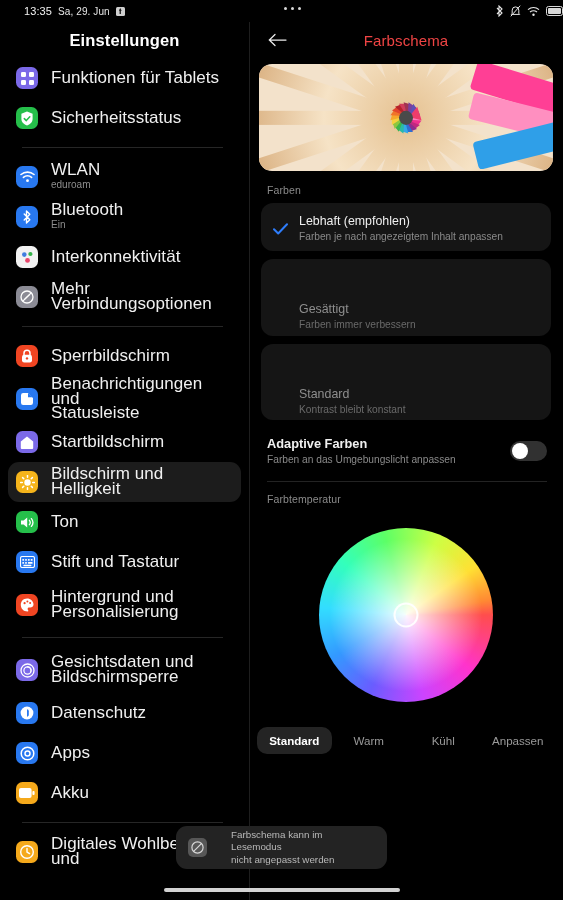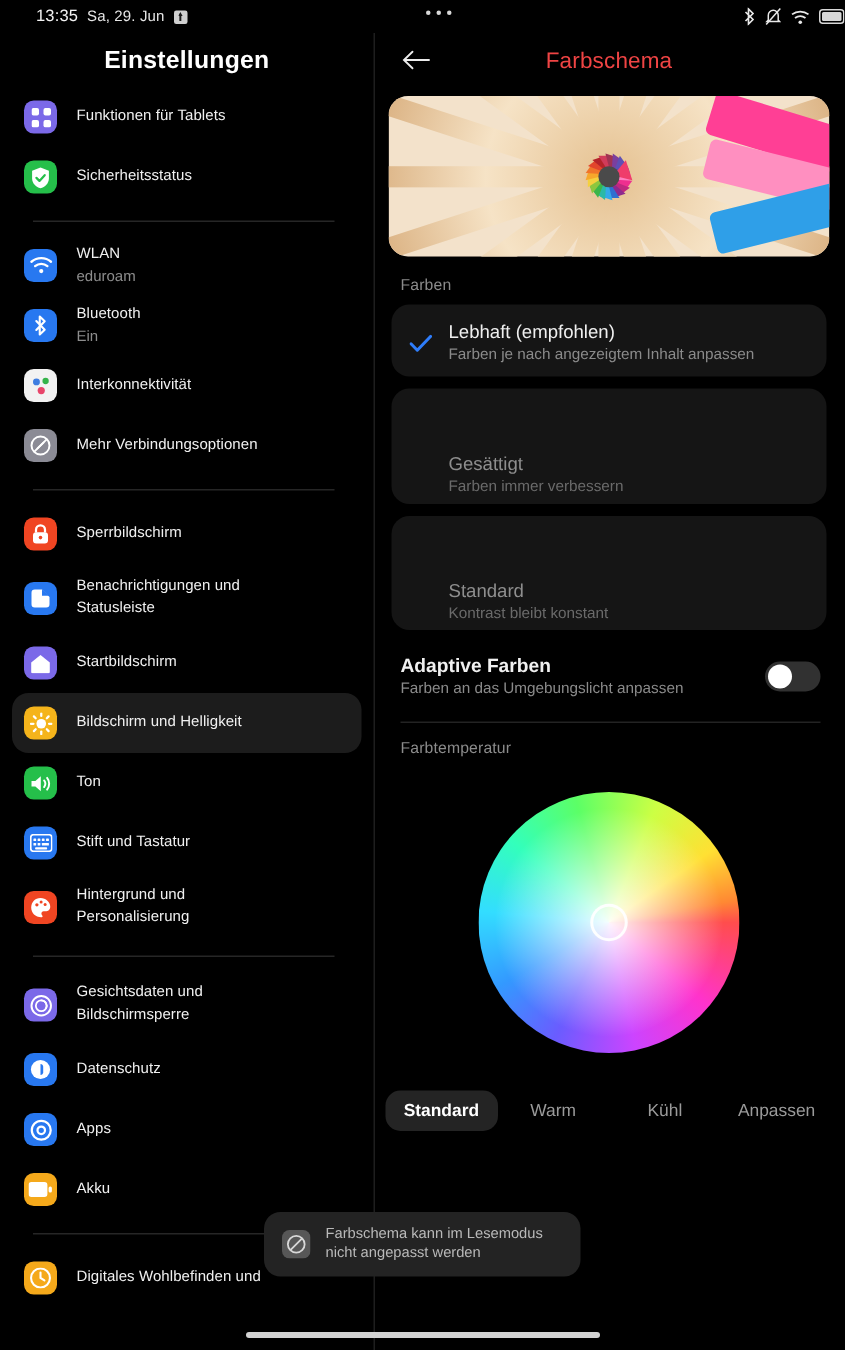--- a/index.html
+++ b/index.html
@@ -51,21 +51,21 @@
   .nav-item.tall { height:46px;text-decoration:underline; }
   .nav-item.sel { background:#1c1c1c; }
   .nav-ico {
     width:22px; height:22px; border-radius:6.5px; flex:none;
     display:flex; align-items:center; justify-content:center;
     position:relative;
   }
   .nav-ico svg { display:block; }
   .nav-txt { display:flex; flex-direction:column; justify-content:center; min-width:0; }
   .nav-label {
-    color:#f0f0f0; font-size:10px; line-height:14.6px; letter-spacing:.05px;
+    color:#f0f0f0; font-size:17px; line-height:14.6px; letter-spacing:.05px;
     white-space:pre-line;
   }
   .nav-sub { color:#8d8d8d; font-size:10px; line-height:12px; margin-top:1px; }
   .divider { height:1px; background:#262626; margin:9px 18px 9px 14px; }
   .vsep { position:absolute; left:249px; top:22px; width:1px; height:878px; background:#1e1e1e; }
 
   
   .detail { flex:1; height:900px; position:relative; padding-top:22px; }
   .detail-header { height:36px; display:flex; align-items:center; position:relative; }
   .back-btn {
@@ -132,23 +132,23 @@
   }
   .temps { display:flex; margin:0 8px; padding-bottom:4px; }
   .temp-btn {
     flex:1; text-align:center; font-size:11.6px; color:#9a9a9a;
     padding:7px 0; border-radius:10px;
   }
   .temp-btn.on { background:#242424; color:#ffffff; font-weight:700; }
 
   
   .toast {
-    position:absolute; left:176px; top:808px; width:211px; height:43px;
+    position:absolute; left:176px; top:826px; width:211px; height:43px;
     background:#232323; border-radius:11px; display:flex; align-items:center;
-    gap:10px; padding:0 12px; z-index:50;
+    gap:24px; padding:0 12px; z-index:50;
   }
   .toast-ico { width:19px; height:19px; flex:none; }
   .toast-txt { color:#b9b9b9; font-size:9.8px; line-height:12.6px; white-space:pre-line; }
 
   
   .gesture {
     position:absolute; left:164px; bottom:8px; width:236px; height:4px;
     background:#d2d2d2; border-radius:2px; z-index:55;
   }
 </style>

